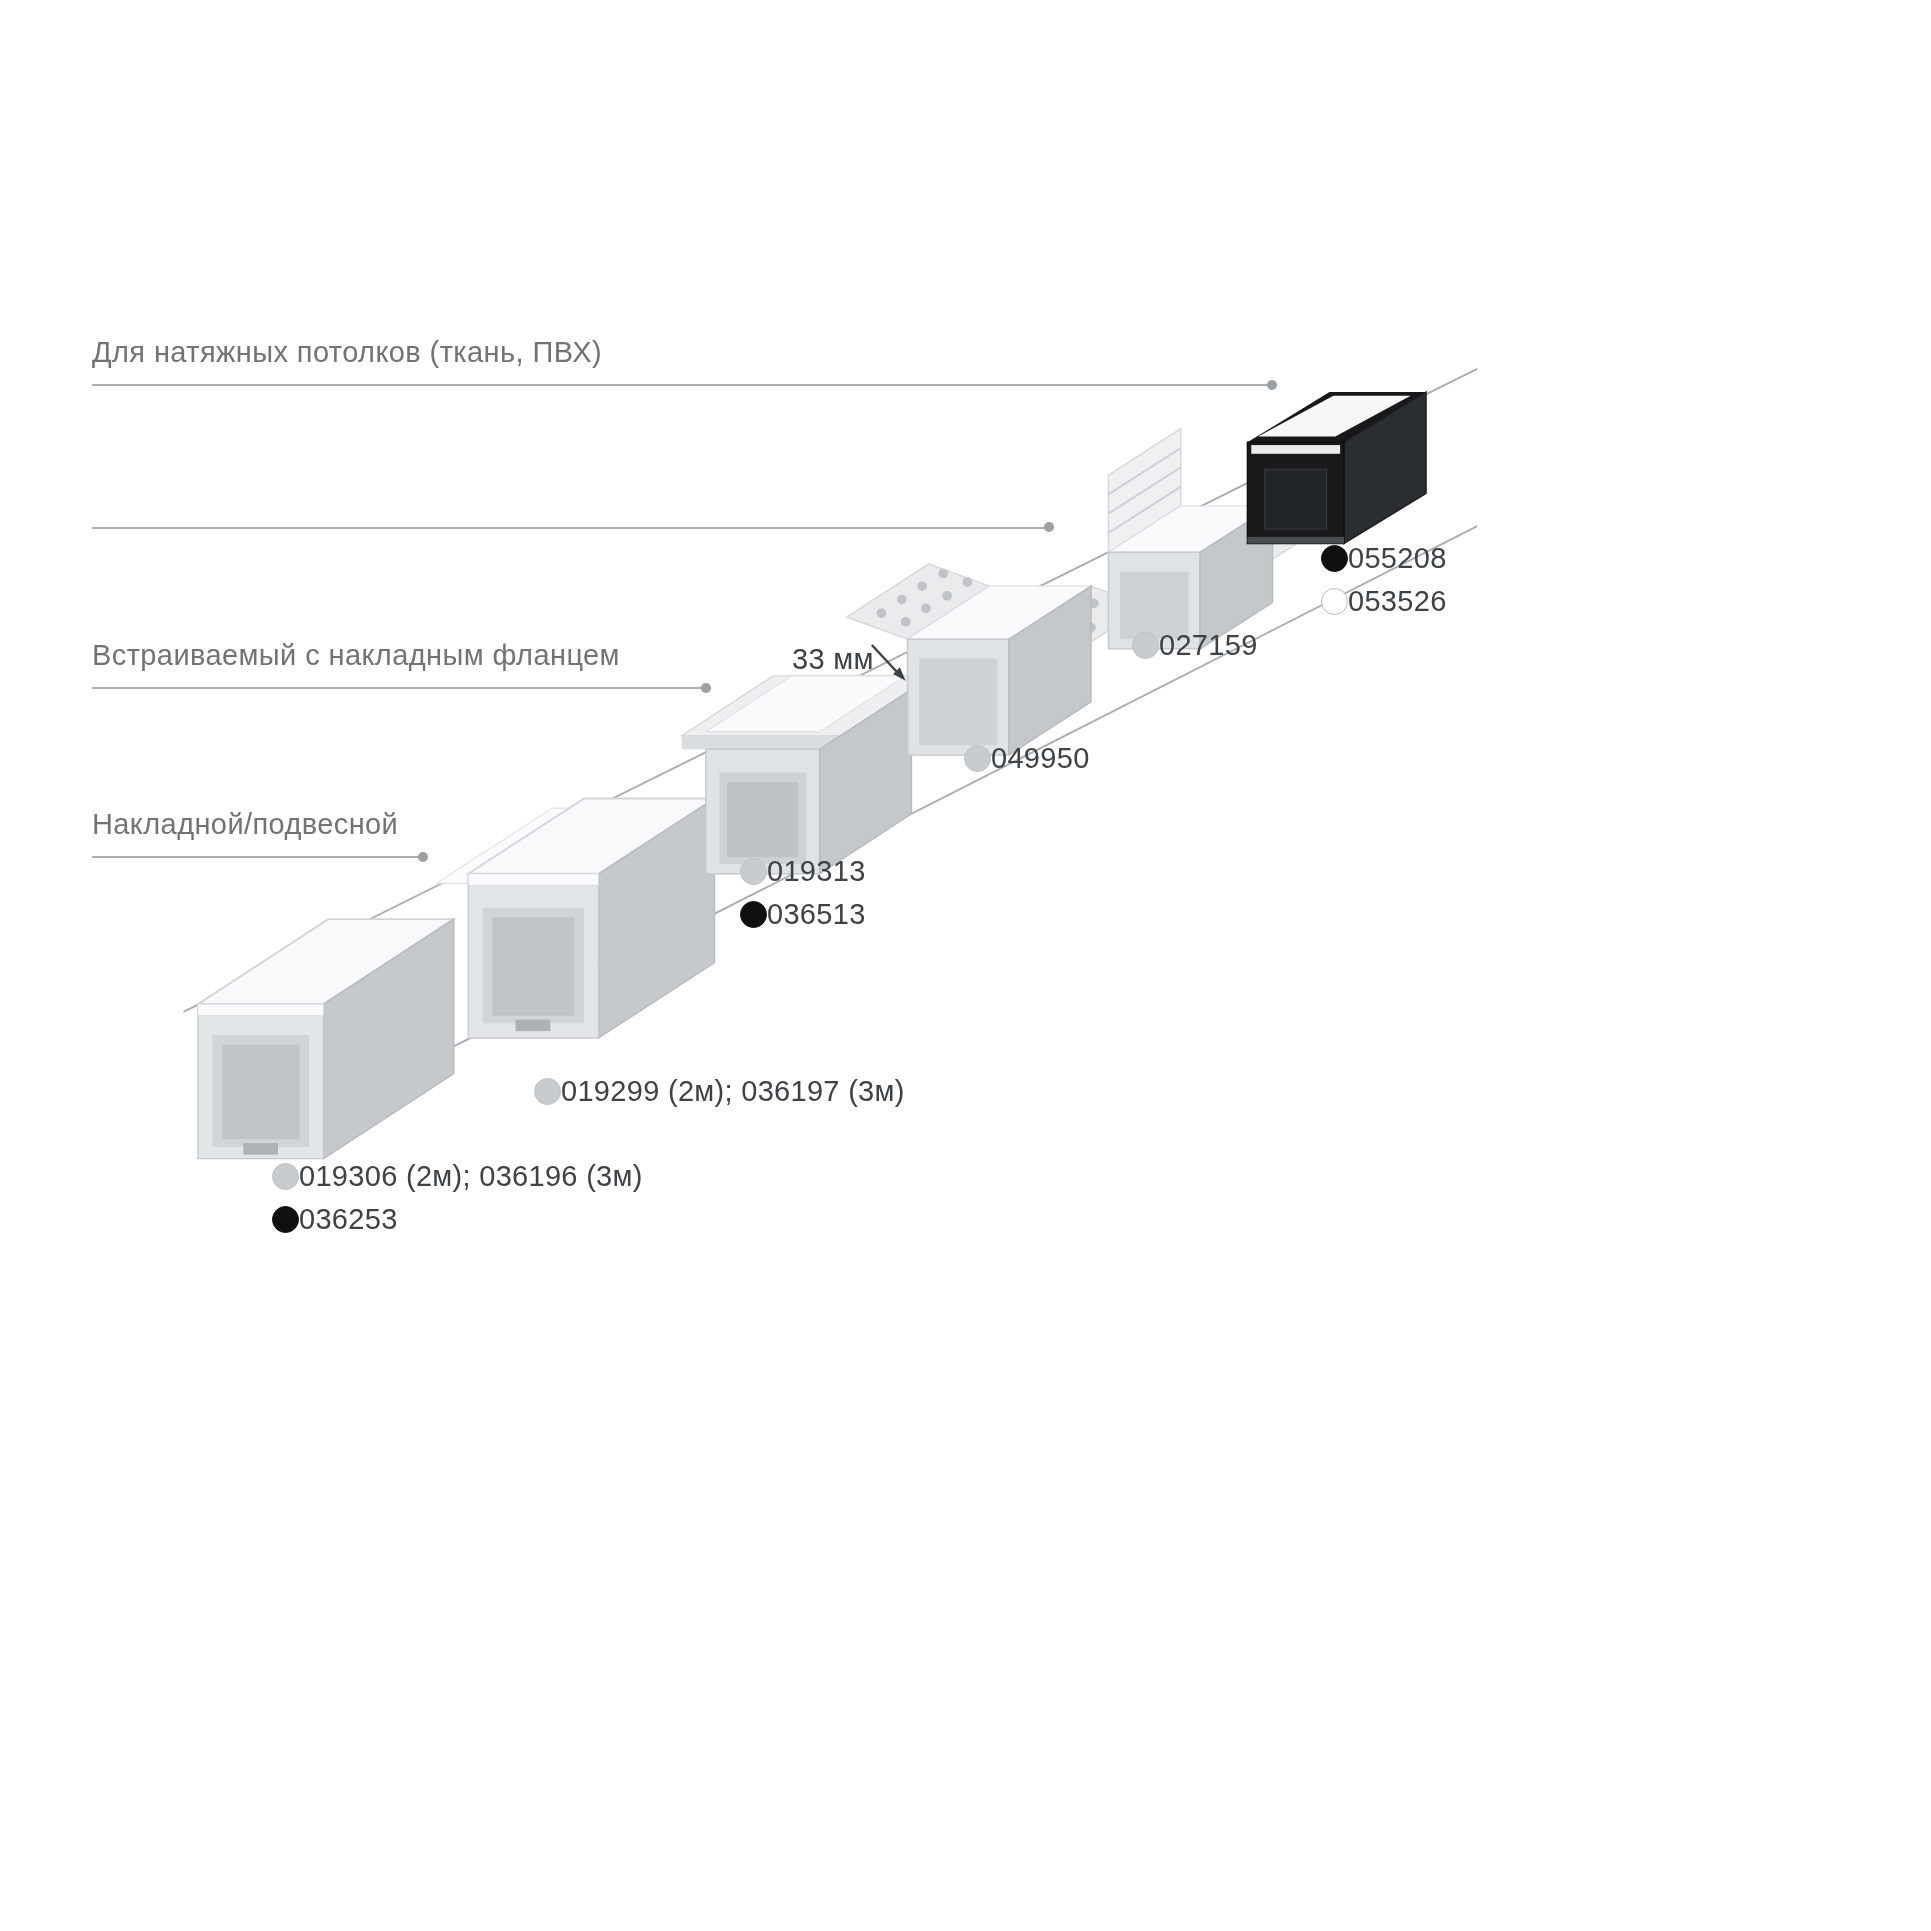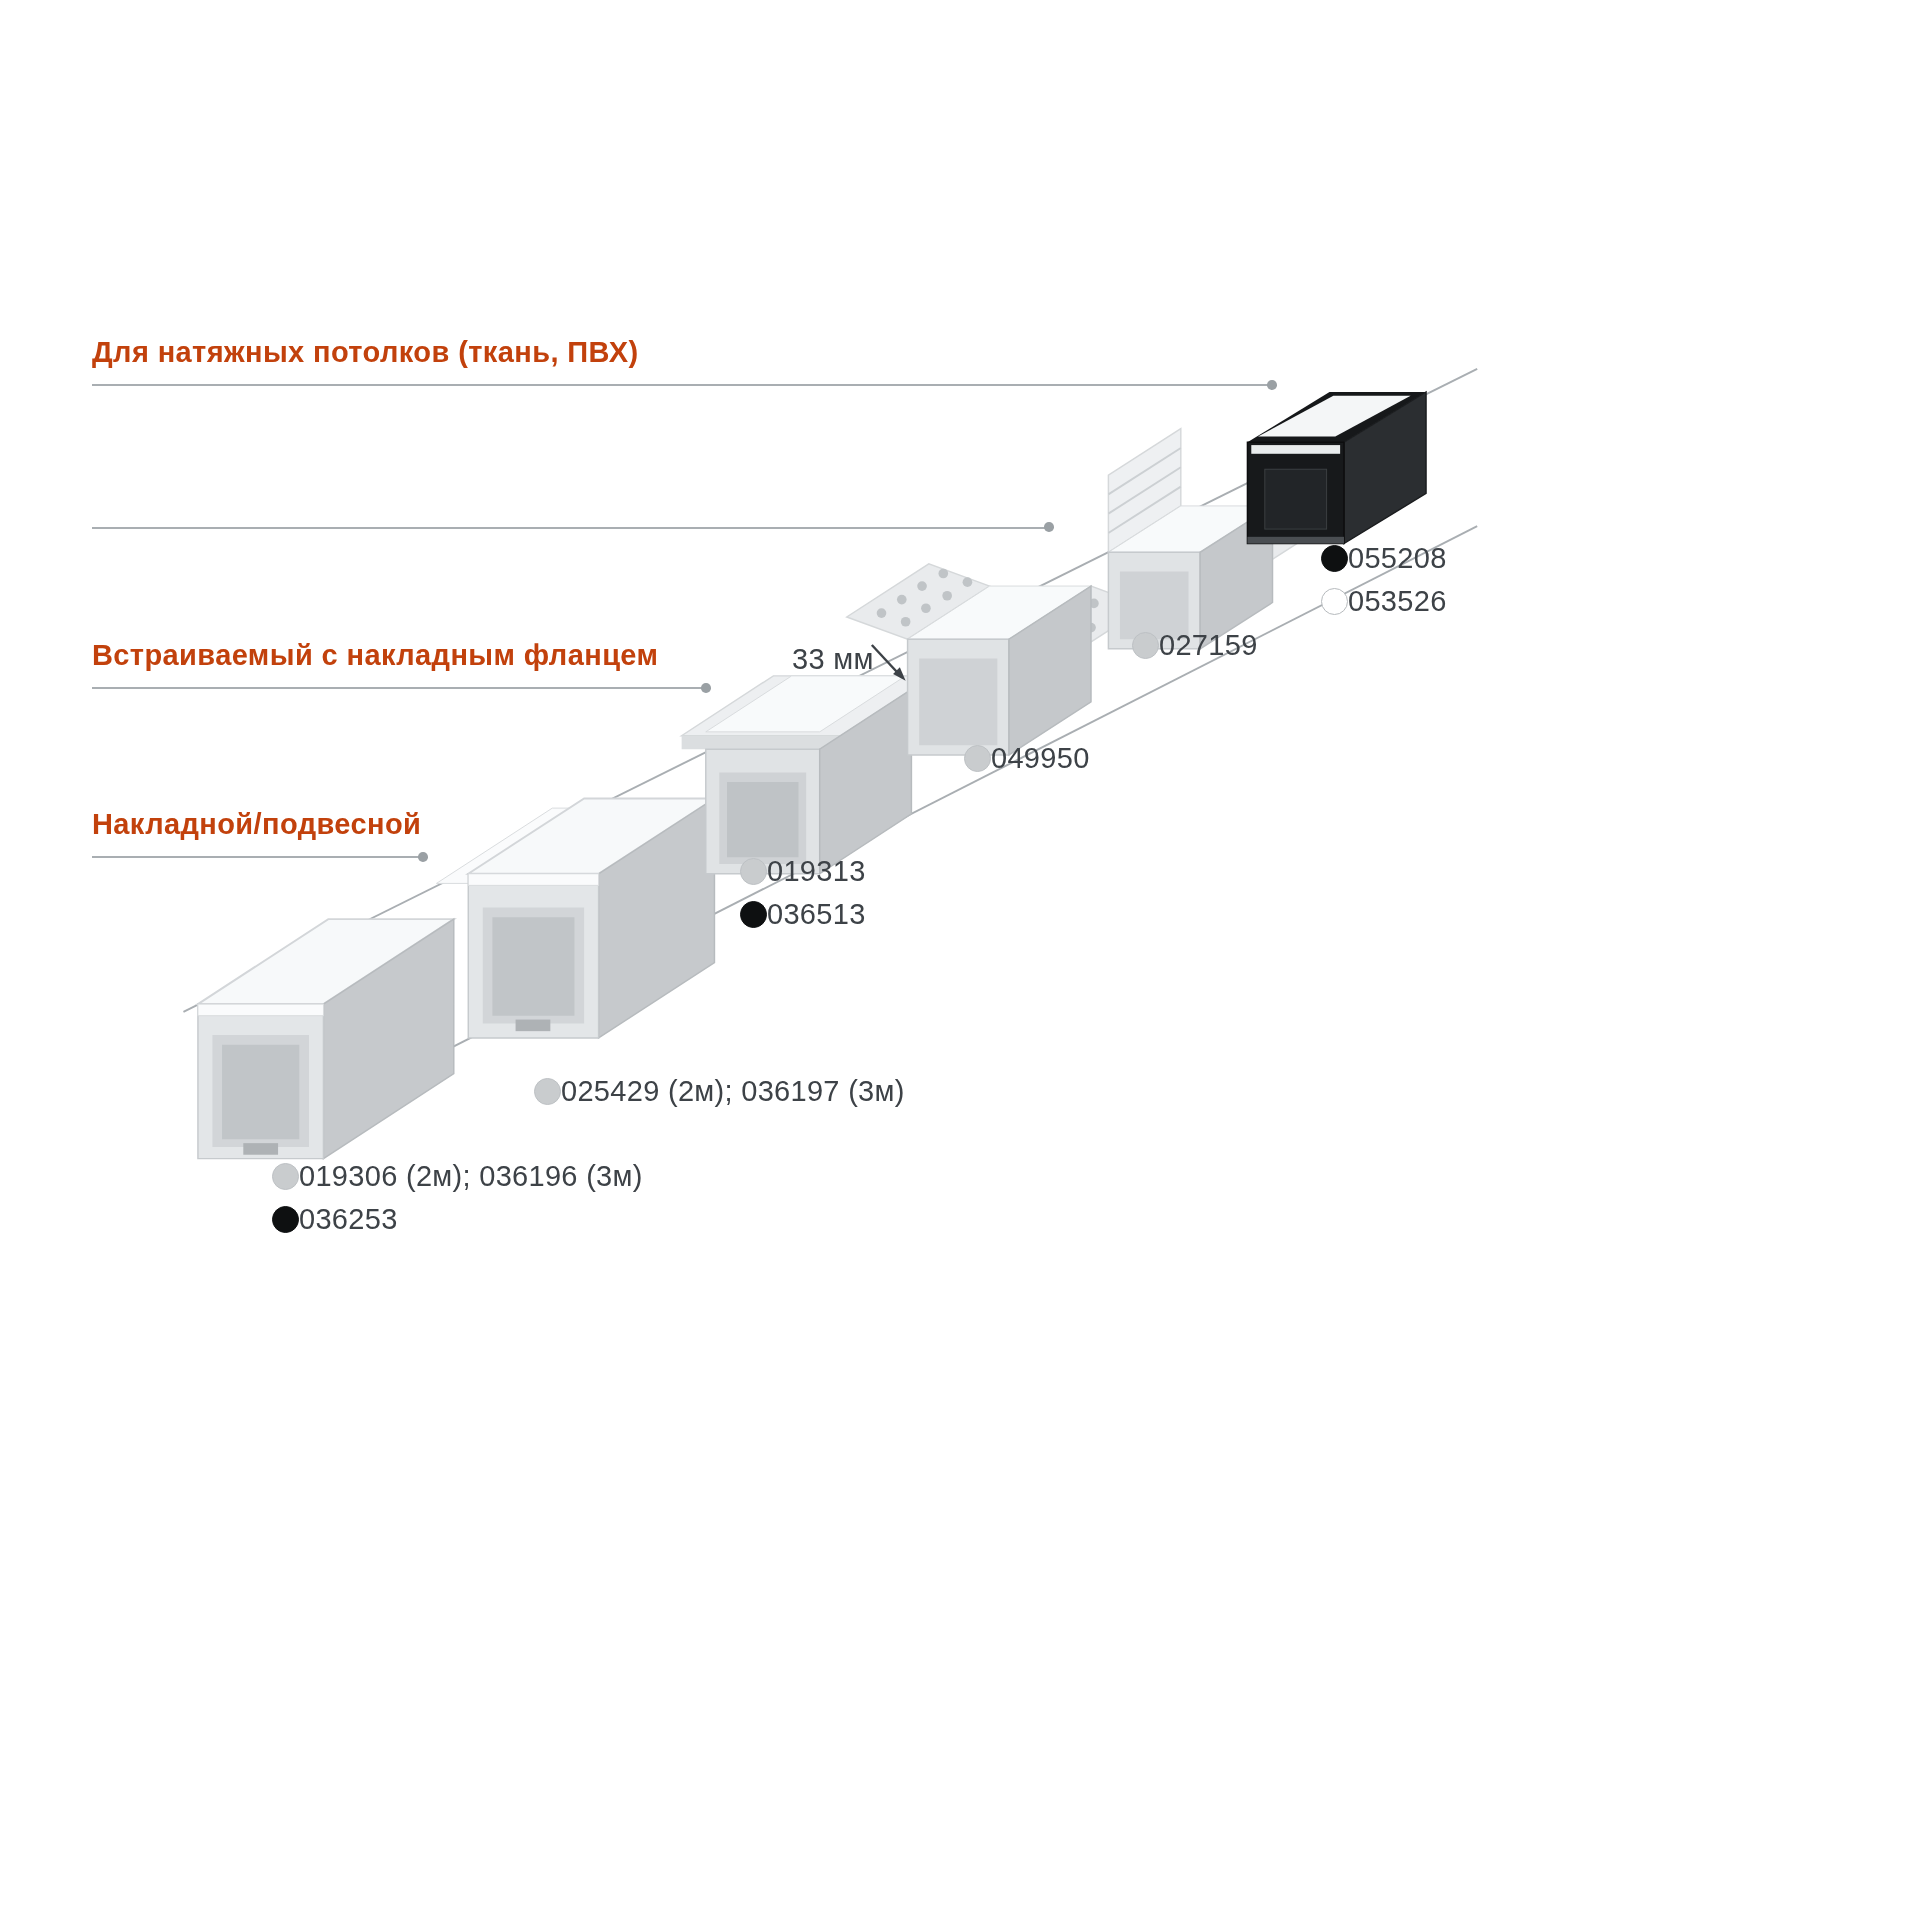--- a/index.html
+++ b/index.html
@@ -7,23 +7,23 @@
     position:relative;
     width:1931px;height:1931px;
     background:#ffffff;
     font-family:"Liberation Sans", sans-serif;
     overflow:hidden;
   }
   .cat-label{
     position:absolute;
     font-size:29px;
     line-height:37px;
-    color:#c2410c;
+    color:#737373;
     letter-spacing:0.4px;
-    font-weight:700;
+    font-weight:400;
     white-space:nowrap;
   }
   .leader{
     position:absolute;
     height:1.9px;
     background:#a9aeb2;
   }
   .leader-dot{
     position:absolute;
     width:9.7px;height:9.7px;
@@ -194,21 +194,21 @@
     </div>
     <div class="code-row">
       <span class="dot" style="background-color: rgb(14, 16, 17); border-color: rgb(14, 16, 17);"></span>
       <span class="code-text">036513</span>
     </div>
   </div>
 
   <div class="code-group" style="left:534px;top:1073px;">
     <div class="code-row">
       <span class="dot" style="background-color: rgb(201, 204, 206); border-color: rgb(189, 193, 196);"></span>
-      <span class="code-text">025429 (2м); 036197 (3м)</span>
+      <span class="code-text">019299 (2м); 036197 (3м)</span>
     </div>
   </div>
 
   <div class="code-group" style="left:272px;top:1158px;">
     <div class="code-row">
       <span class="dot" style="background-color: rgb(201, 204, 206); border-color: rgb(189, 193, 196);"></span>
       <span class="code-text">019306 (2м); 036196 (3м)</span>
     </div>
     <div class="code-row">
       <span class="dot" style="background-color: rgb(14, 16, 17); border-color: rgb(14, 16, 17);"></span>

